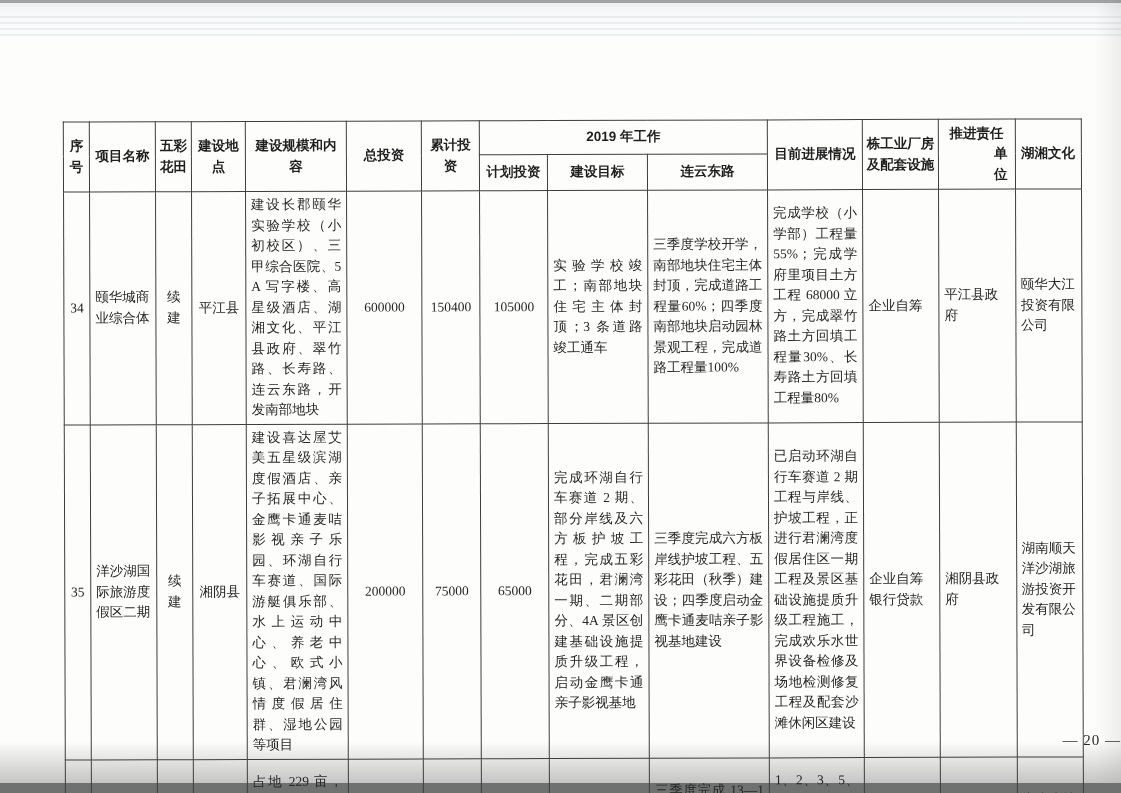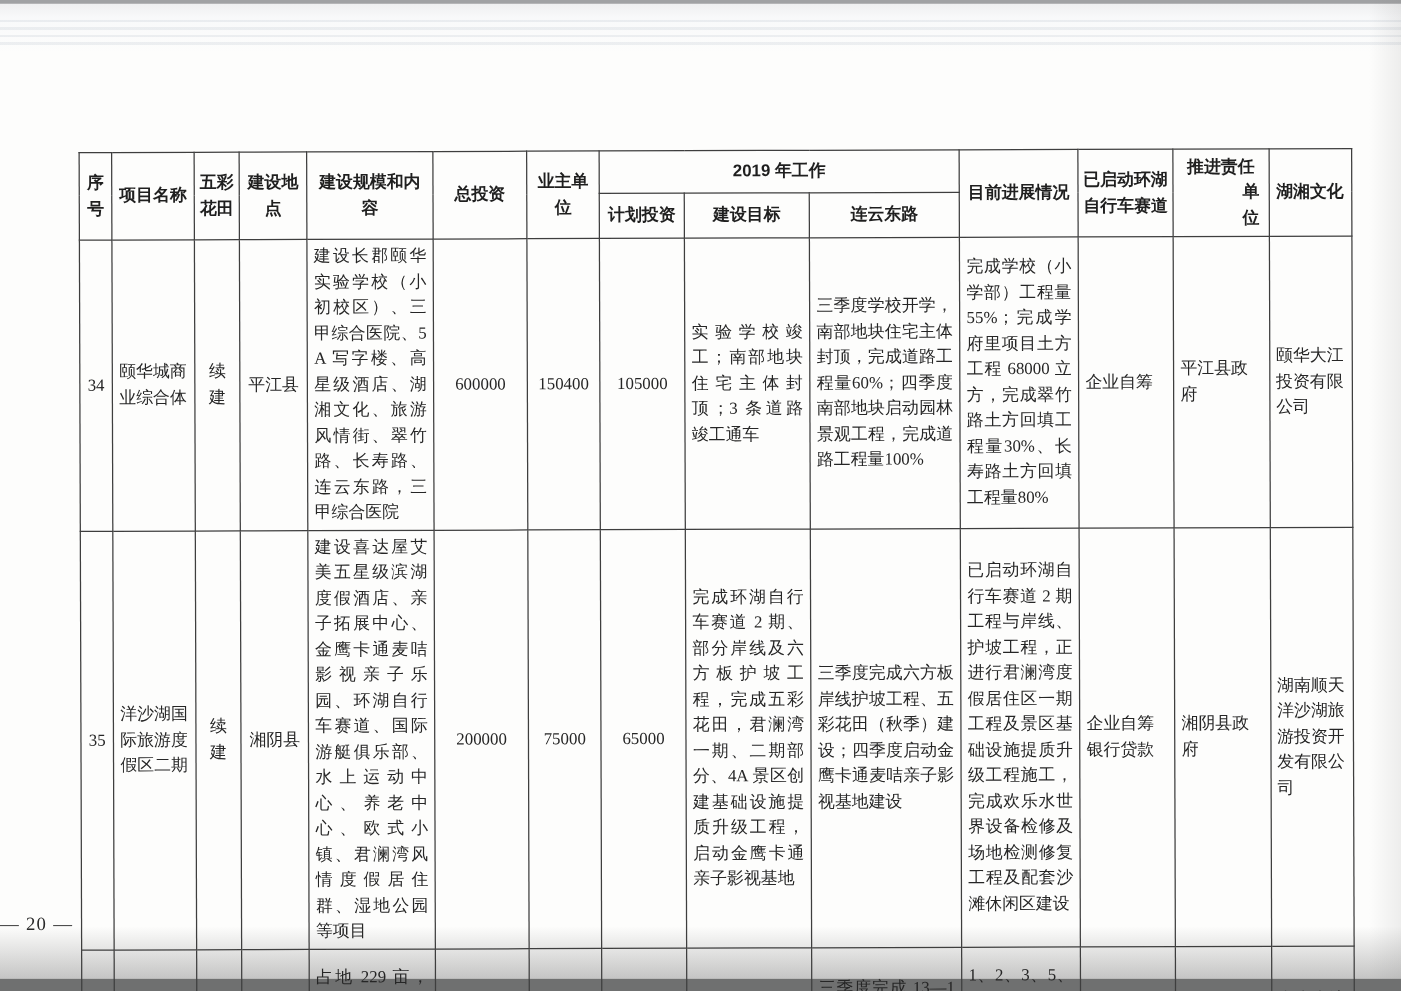--- a/index.html
+++ b/index.html
@@ -43,21 +43,21 @@
     color:#1f1f1f;
   }
   .report td.c { text-align:center; }
   .report td.l { text-align:left; }
   .report td.j { text-align:justify; text-justify:inter-ideograph; }
   .report td.pre { white-space:pre-line; }
   .hdr-just { display:block; text-align:justify; text-align-last:justify; padding:0 4px;margin-left:48px; }
 
   .page-number {
     position:absolute; left:0; top:732px; width:100%;
-    text-align:left; font-size:15px; letter-spacing:1px; color:#2a2a2a;
+    text-align:right; font-size:15px; letter-spacing:1px; color:#2a2a2a;
   }
 </style>
 </head>
 <body>
 
 <div class="page">
   <div class="scan-top-edge"></div>
   <div class="scan-top-streak"></div>
   <div class="scan-right-shade"></div>
   <div class="scan-bottom-shade"></div>
@@ -81,43 +81,43 @@
         <col style="width:66px">
     </colgroup>
     <thead>
       <tr style="height:34px">
         <th rowspan="2">序号</th>
         <th rowspan="2">项目名称</th>
         <th rowspan="2">五彩花田</th>
         <th rowspan="2">建设地点</th>
         <th rowspan="2">建设规模和内容</th>
         <th rowspan="2">总投资</th>
-        <th rowspan="2">业主单位</th>
+        <th rowspan="2">累计投资</th>
         <th colspan="3">2019 年工作</th>
         <th rowspan="2">目前进展情况</th>
-        <th rowspan="2">已启动环湖自行车赛道</th>
+        <th rowspan="2">栋工业厂房及配套设施</th>
         <th rowspan="2">
           <span>推进责任</span>
           <span class="hdr-just">单位</span>
         </th>
         <th rowspan="2">湖湘文化</th>
       </tr>
       <tr style="height:36px">
         <th>计划投资</th>
         <th>建设目标</th>
         <th>连云东路</th>
       </tr>
     </thead>
     <tbody>
       <tr style="height:160px">
         <td class="c">34</td>
         <td class="l">颐华城商业综合体</td>
         <td class="c">续建</td>
         <td class="c">平江县</td>
-        <td class="j">建设长郡颐华实验学校（小初校区）、三甲综合医院、5A 写字楼、高星级酒店、湖湘文化、旅游风情街、翠竹路、长寿路、连云东路，三甲综合医院</td>
+        <td class="j">建设长郡颐华实验学校（小初校区）、三甲综合医院、5A 写字楼、高星级酒店、湖湘文化、平江县政府、翠竹路、长寿路、连云东路，开发南部地块</td>
         <td class="c">600000</td>
         <td class="c">150400</td>
         <td class="c">105000</td>
         <td class="j">实验学校竣工；南部地块住宅主体封顶；3 条道路竣工通车</td>
         <td class="j">三季度学校开学，南部地块住宅主体封顶，完成道路工程量60%；四季度南部地块启动园林景观工程，完成道路工程量100%</td>
         <td class="j">完成学校（小学部）工程量55%；完成学府里项目土方工程 68000 立方，完成翠竹路土方回填工程量30%、长寿路土方回填工程量80%</td>
         <td class="l pre">企业自筹</td>
         <td class="l">平江县政府</td>
         <td class="l">颐华大江投资有限公司</td>
       </tr>

